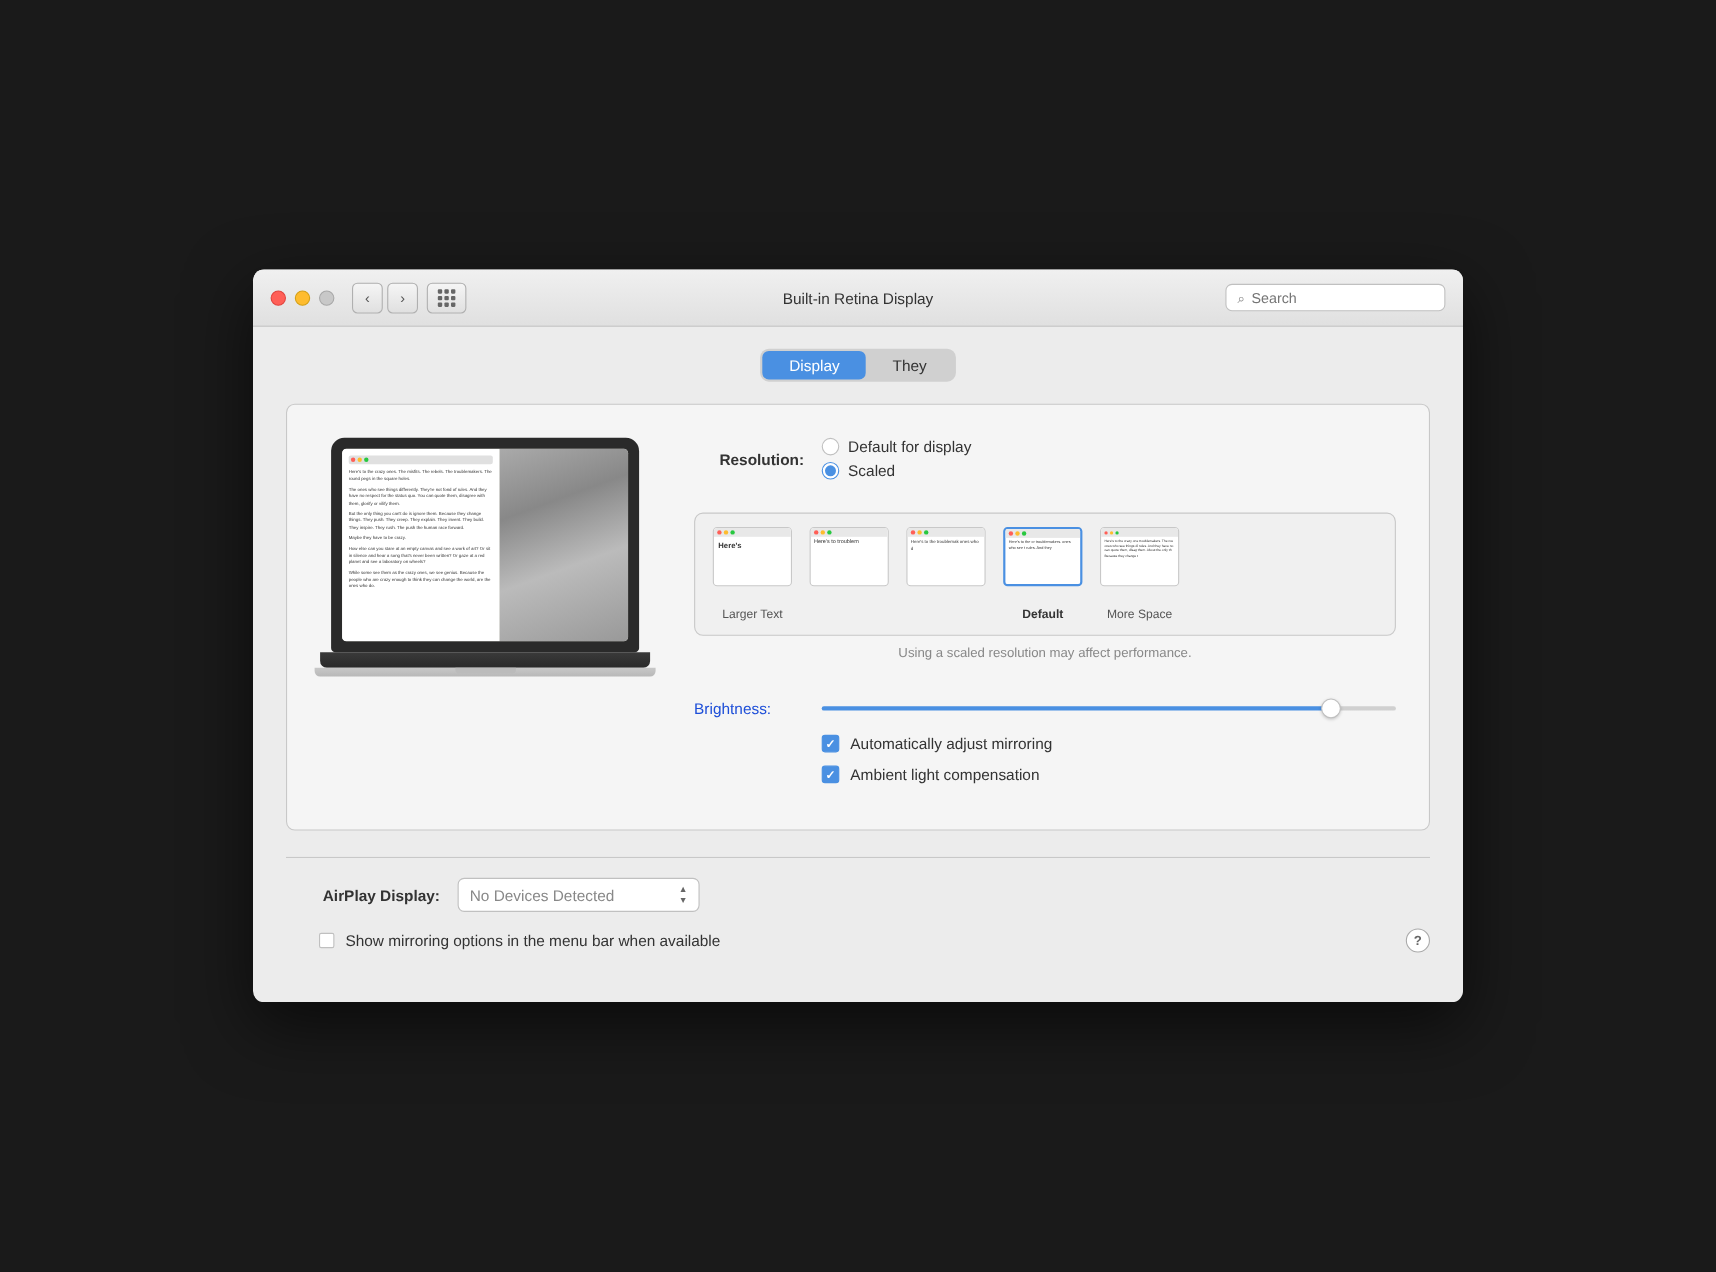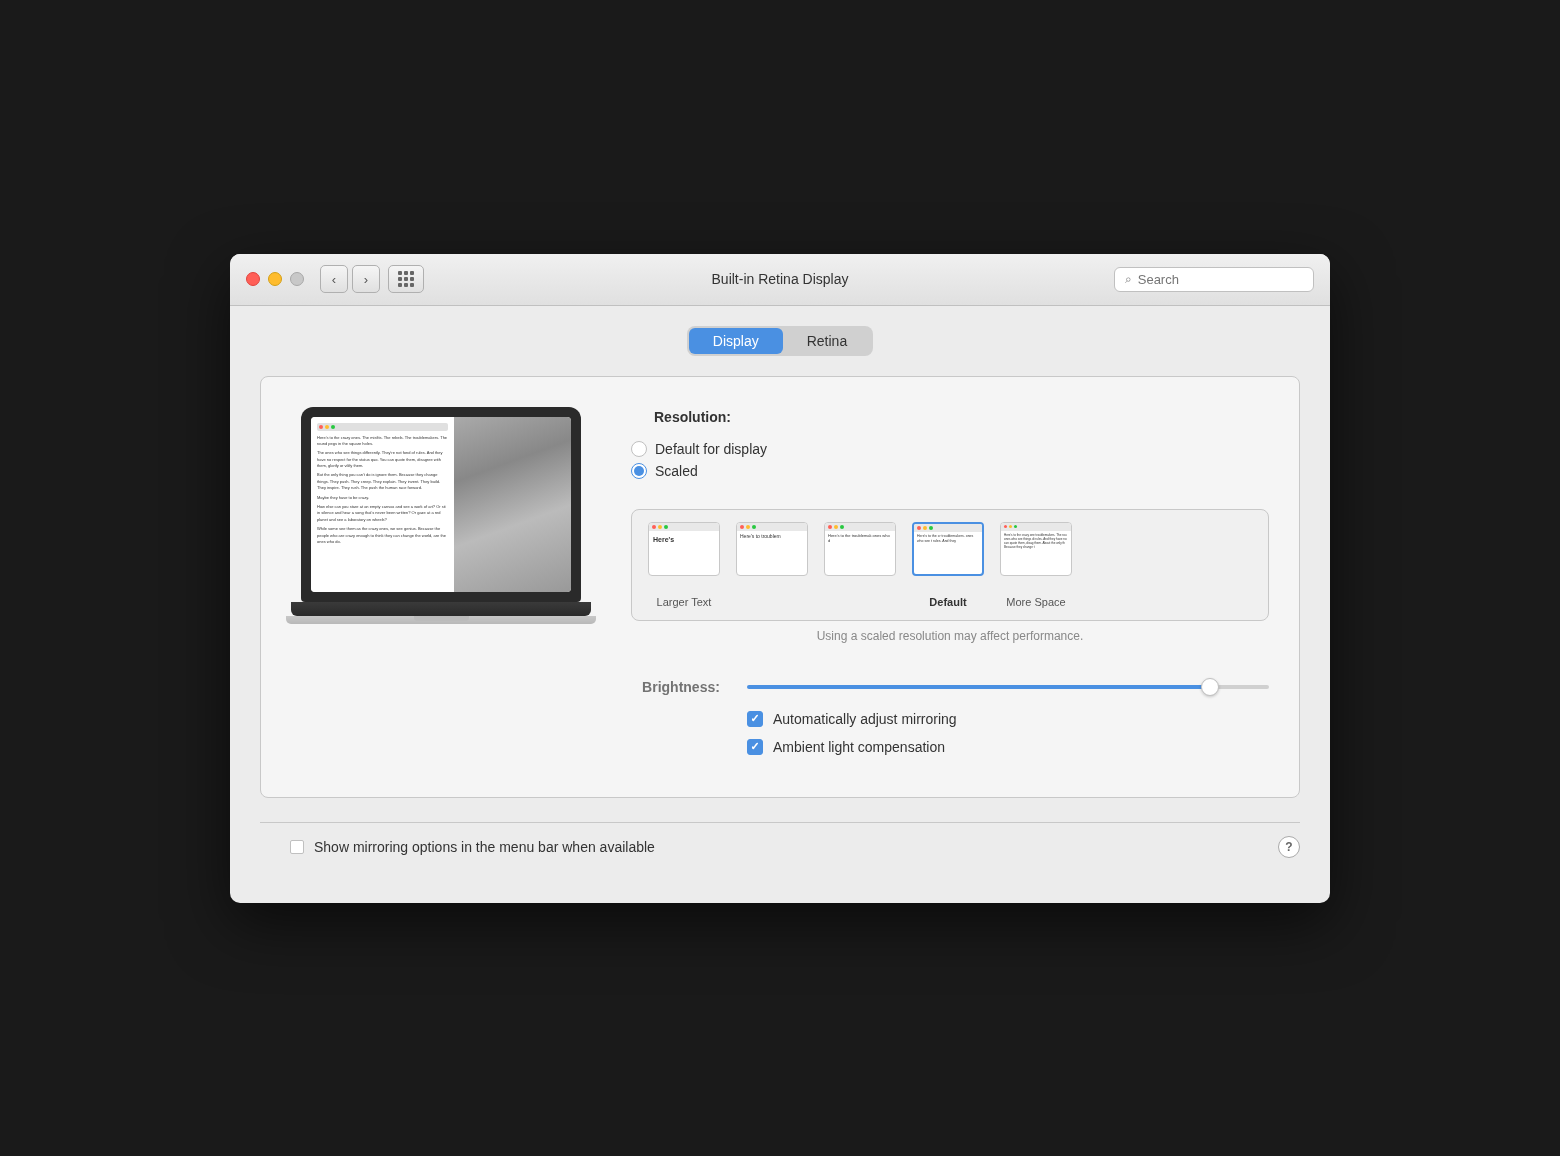--- a/index.html
+++ b/index.html
@@ -258,24 +258,23 @@
       border-radius: 50%;
     }
 
     
     .settings-side {
       flex: 1;
     }
 
     .resolution-row {
       display: flex;
-      align-items: flex-start;
+      align-items: center;
       gap: 16px;
       margin-bottom: 30px;
-      flex-direction: column;
     }
 
     .resolution-label {
       font-size: 14px;
       font-weight: 600;
       color: #333;
       padding-top: 2px;
       min-width: 100px;
       text-align: right;
     }
@@ -401,24 +400,24 @@
     
     .brightness-row {
       display: flex;
       align-items: center;
       gap: 16px;
       margin-bottom: 16px;
     }
 
     .brightness-label {
       font-size: 14px;
-      font-weight: 700;
-      color: #737373;
+      font-weight: 400;
+      color: #1d4ed8;
       min-width: 100px;
-      text-align: center;
+      text-align: left;
     }
 
     .brightness-slider {
       flex: 1;
       -webkit-appearance: none;
       appearance: none;
       height: 4px;
       border-radius: 2px;
       background: linear-gradient(to right, #4a90e2 90%, #d0d0d0 90%);
       outline: none;
@@ -586,21 +585,21 @@
       <span class="search-icon-svg">⌕</span>
       <input class="search-input" type="text" placeholder="Search" style="">
     </div>
   </div>
 
   <div class="content">
 
     <div class="tab-bar">
       <div class="tab-group">
         <div class="tab active">Display</div>
-        <div class="tab">Retina</div>
+        <div class="tab">They</div>
       </div>
     </div>
 
     <div class="main-panel">
 
       <div class="laptop-preview">
         <div class="laptop-body">
           <div class="laptop-screen">
             <div class="laptop-screen-content">
               <div class="laptop-doc-side">
@@ -727,20 +726,30 @@
           <div class="checkbox">
             <span class="checkbox-check">✓</span>
           </div>
           <span>Ambient light compensation</span>
         </div>
       </div>
     </div>
 
     <hr class="divider">
 
+    <div class="airplay-row">
+      <div class="airplay-label">AirPlay Display:</div>
+      <div class="airplay-select">
+        <span>No Devices Detected</span>
+        <div class="select-arrows">
+          <span>▲</span>
+          <span>▼</span>
+        </div>
+      </div>
+    </div>
 
     <div class="bottom-bar">
       <div class="mirror-row">
         <div class="mirror-checkbox"></div>
         <span class="mirror-label">Show mirroring options in the menu bar when available</span>
       </div>
       <div class="help-btn">?</div>
     </div>
   </div>
 </div>

